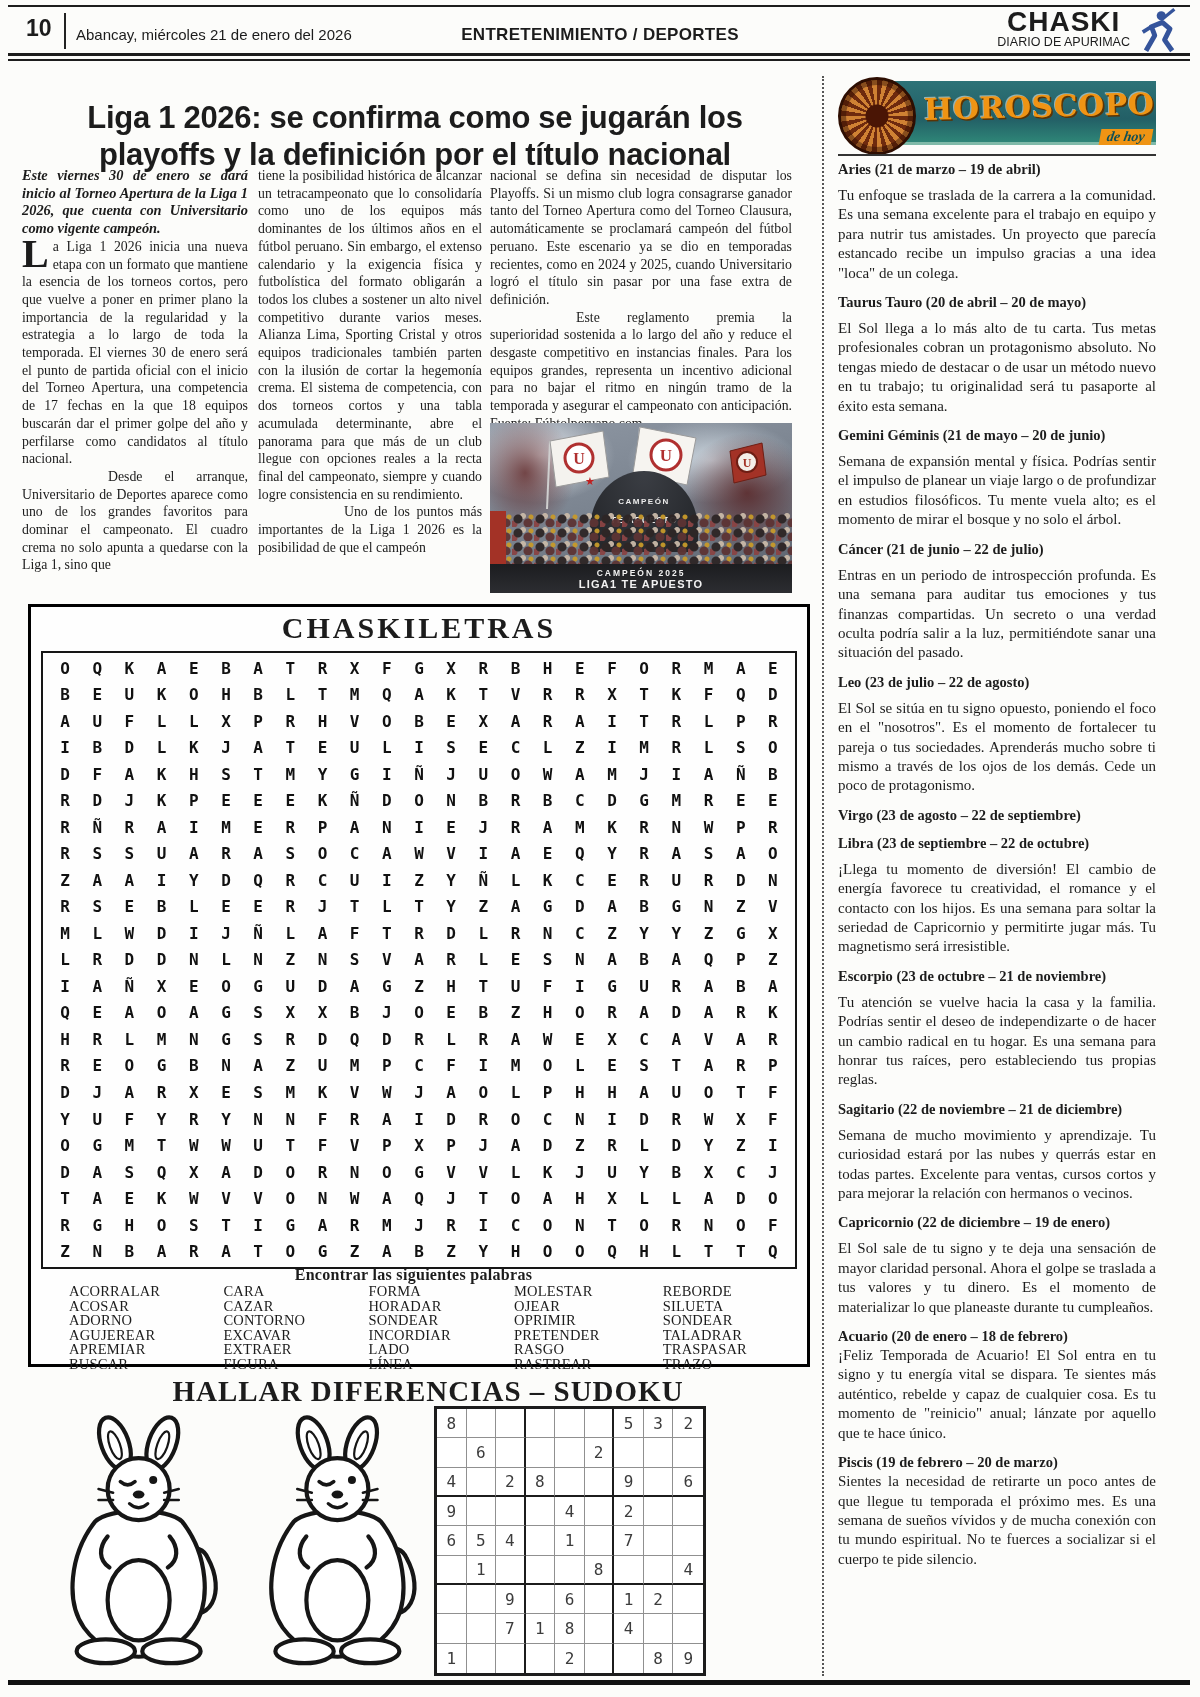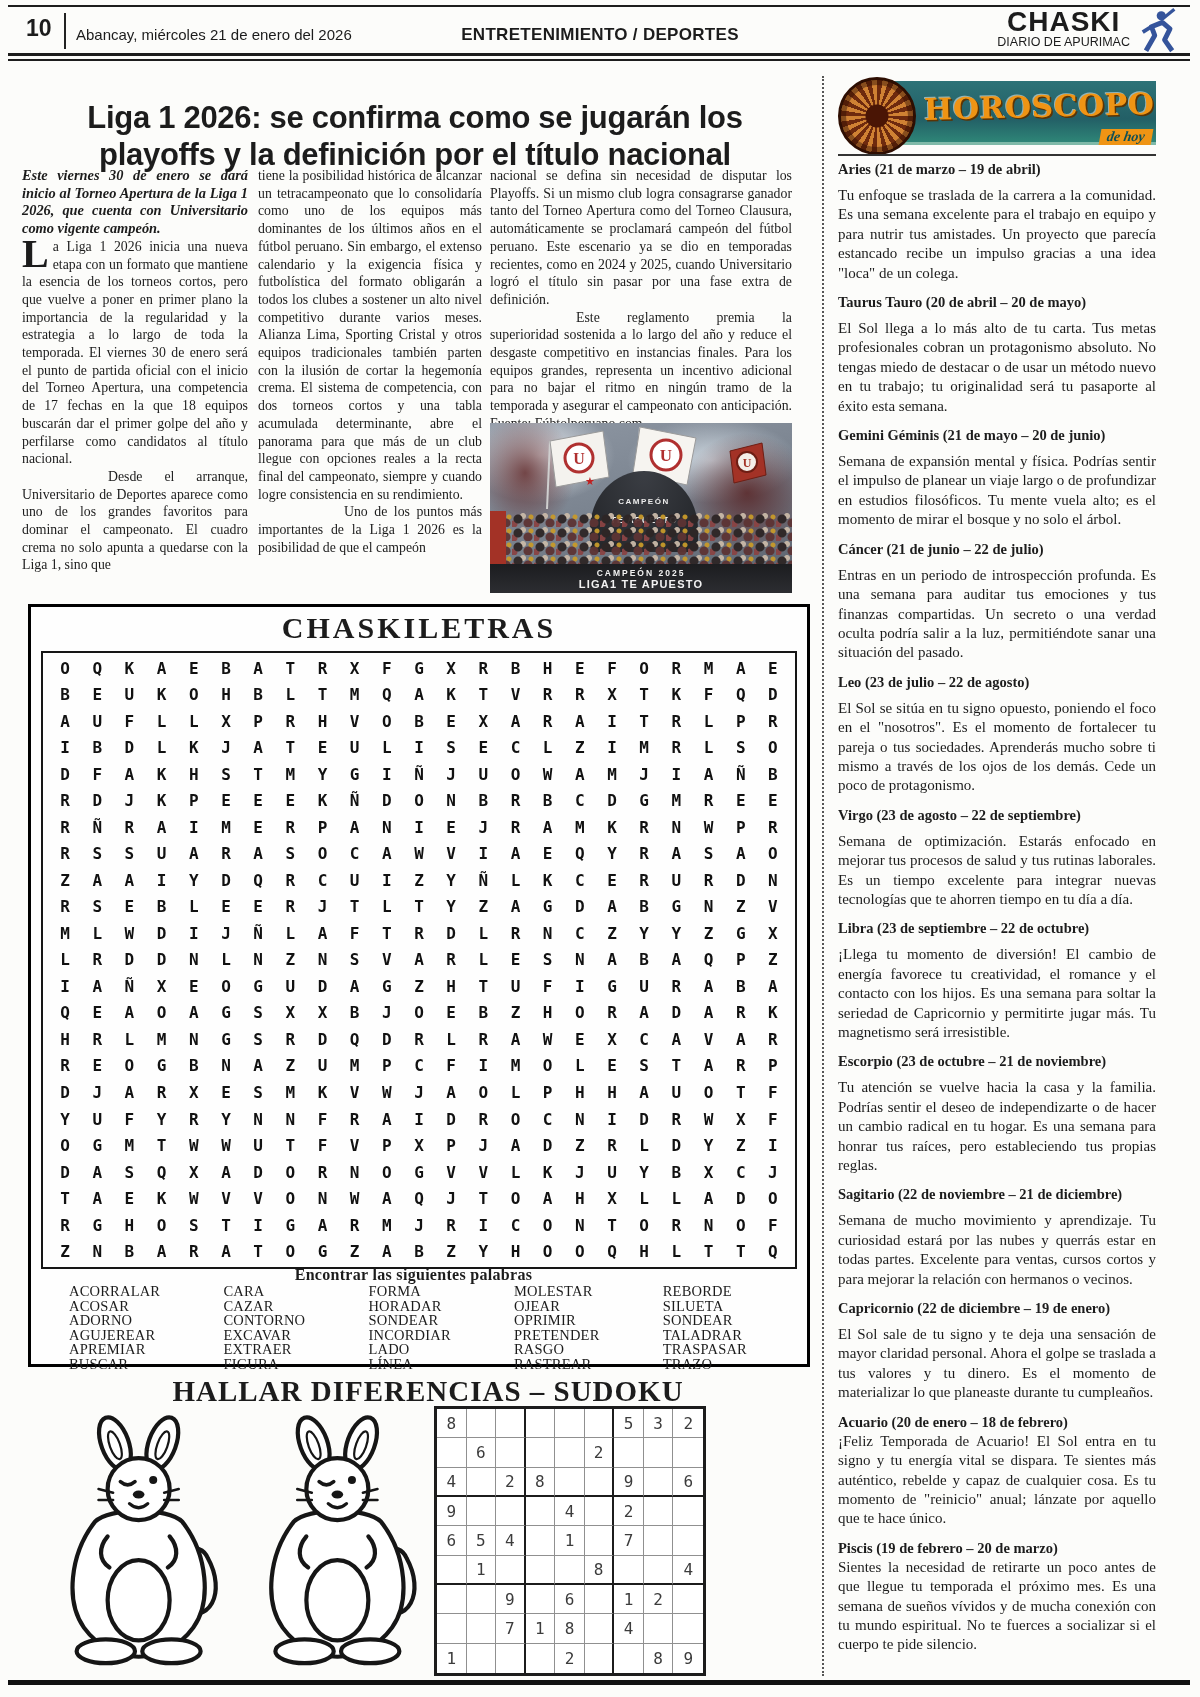--- a/index.html
+++ b/index.html
@@ -928,21 +928,20 @@
       <div class="h-entry">
         <h3>Cáncer (21 de junio – 22 de julio)</h3>
         <p>Entras en un periodo de introspección profunda. Es una semana para auditar tus emociones y tus finanzas compartidas. Un secreto o una verdad oculta podría salir a la luz, permitiéndote sanar una situación del pasado.</p>
       </div>
       <div class="h-entry">
         <h3>Leo (23 de julio – 22 de agosto)</h3>
         <p>El Sol se sitúa en tu signo opuesto, poniendo el foco en el "nosotros". Es el momento de fortalecer tu pareja o tus sociedades. Aprenderás mucho sobre ti mismo a través de los ojos de los demás. Cede un poco de protagonismo.</p>
       </div>
       <div class="h-entry">
         <h3>Virgo (23 de agosto – 22 de septiembre)</h3>
-        <p>Semana de optimización. Estarás enfocado en mejorar tus procesos de salud y tus rutinas laborales. Es un tiempo excelente para integrar nuevas tecnologías que te ahorren tiempo en tu día a día.</p>
       </div>
       <div class="h-entry">
         <h3>Libra (23 de septiembre – 22 de octubre)</h3>
         <p>¡Llega tu momento de diversión! El cambio de energía favorece tu creatividad, el romance y el contacto con los hijos. Es una semana para soltar la seriedad de Capricornio y permitirte jugar más. Tu magnetismo será irresistible.</p>
       </div>
       <div class="h-entry">
         <h3>Escorpio (23 de octubre – 21 de noviembre)</h3>
         <p>Tu atención se vuelve hacia la casa y la familia. Podrías sentir el deseo de independizarte o de hacer un cambio radical en tu hogar. Es una semana para honrar tus raíces, pero estableciendo tus propias reglas.</p>
       </div>
       <div class="h-entry">

